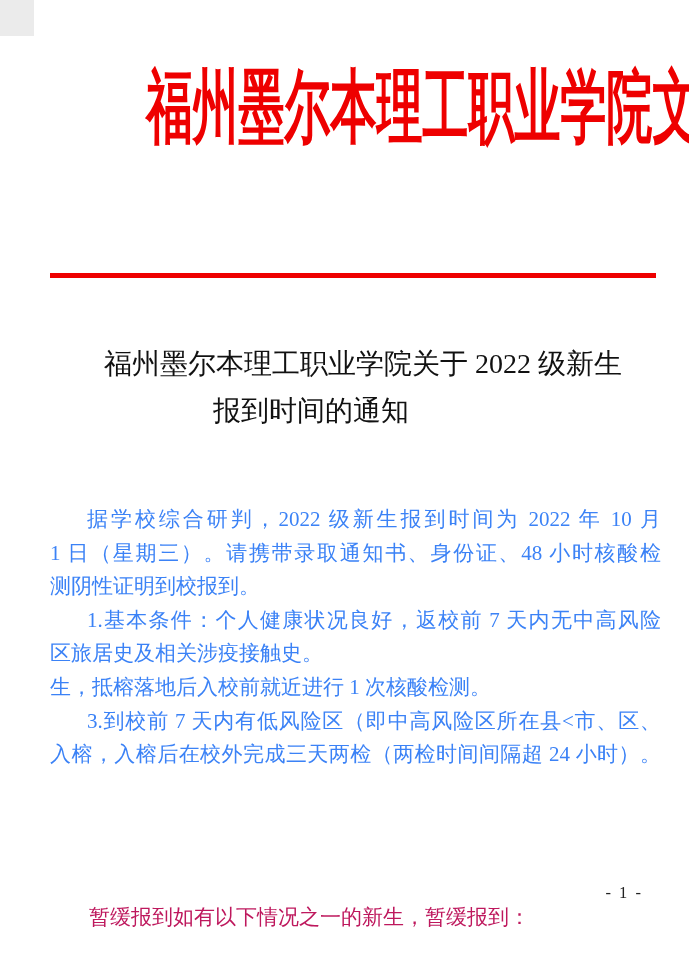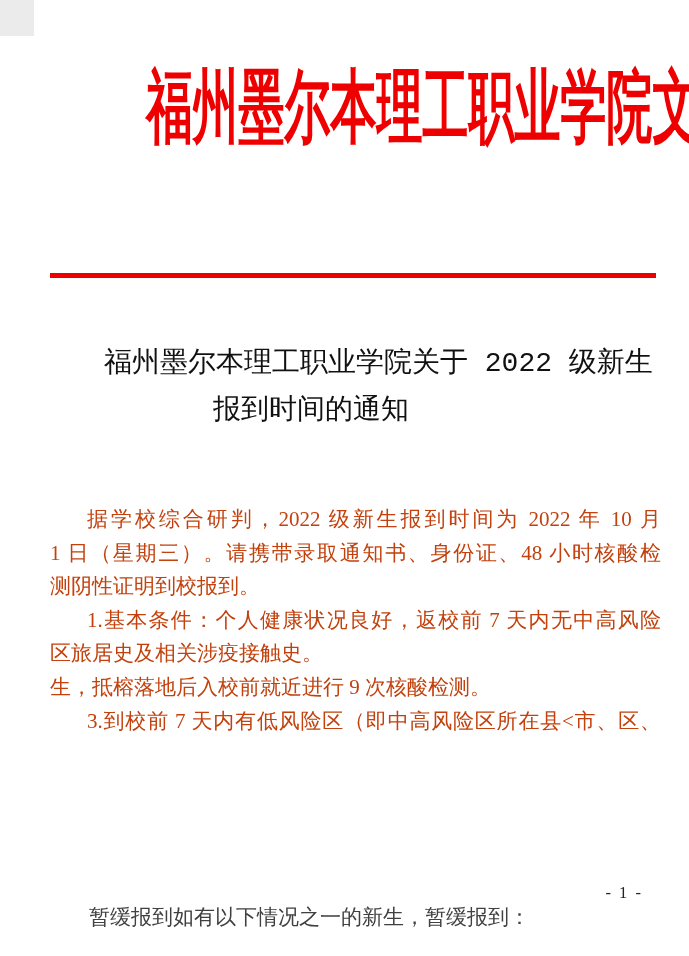--- a/index.html
+++ b/index.html
@@ -43,37 +43,37 @@
   .red-rule {
     position: absolute;
     left: 50px;
     top: 273px;
     width: 606px;
     height: 5px;
     background: var(--accent, #ee0000);
   }
   .doc-title-line {
     position: absolute;
-    font-family: Liberation Mono, monospace;
+    font-family: Liberation Serif, serif;
     font-weight: 500;
     font-size: 28px;
     line-height: 34px;
     color: #111111;
     white-space: nowrap;
   }
   .doc-title-line.l1 { left: 104px; top: 347px; }
   .doc-title-line.l2 { left: 213px; top: 394px; }
   .body-block {
     position: absolute;
     left: 50px;
     top: 503px;
     width: 611px;
     font-size: 21px;
     line-height: 33.6px;
-    color: #c2410c;
+    color: #3b82f6;
   }
   .line {
     white-space: nowrap;
   }
   .line.j {
     white-space: normal;
     text-align: justify;
     text-align-last: justify;
     text-justify: inter-character;
   }
@@ -89,21 +89,21 @@
     color: #222222;
   }
   .next-page-line {
     position: absolute;
     left: 50px;
     top: 901px;
     width: 611px;
     font-size: 21px;
     line-height: 33.6px;
     text-indent: 39px;
-    color: #404040;
+    color: #be185d;
     white-space: nowrap;
   }
 </style>
 </head>
 <body>
 
 <div class="page">
 
   <div class="corner-shade"></div>
 
@@ -113,21 +113,22 @@
 
   <div class="doc-title-line l1">福州墨尔本理工职业学院关于 2022 级新生</div>
   <div class="doc-title-line l2">报到时间的通知</div>
 
   <div class="body-block">
     <div class="line j ind">据学校综合研判，2022 级新生报到时间为 2022 年 10 月</div>
     <div class="line j">1 日（星期三）。请携带录取通知书、身份证、48 小时核酸检</div>
     <div class="line">测阴性证明到校报到。</div>
     <div class="line j ind">1.基本条件：个人健康状况良好，返校前 7 天内无中高风险</div>
     <div class="line">区旅居史及相关涉疫接触史。</div>
-    <div class="line">生，抵榕落地后入校前就近进行 9 次核酸检测。</div>
+    <div class="line">生，抵榕落地后入校前就近进行 1 次核酸检测。</div>
     <div class="line j ind">3.到校前 7 天内有低风险区（即中高风险区所在县&lt;市、区、</div>
+    <div class="line j">入榕，入榕后在校外完成三天两检（两检时间间隔超 24 小时）。</div>
   </div>
 
   <div class="page-number">- 1 -</div>
 
   <div class="next-page-line">暂缓报到如有以下情况之一的新生，暂缓报到：</div>
 
 </div>
 
 </body></html>

